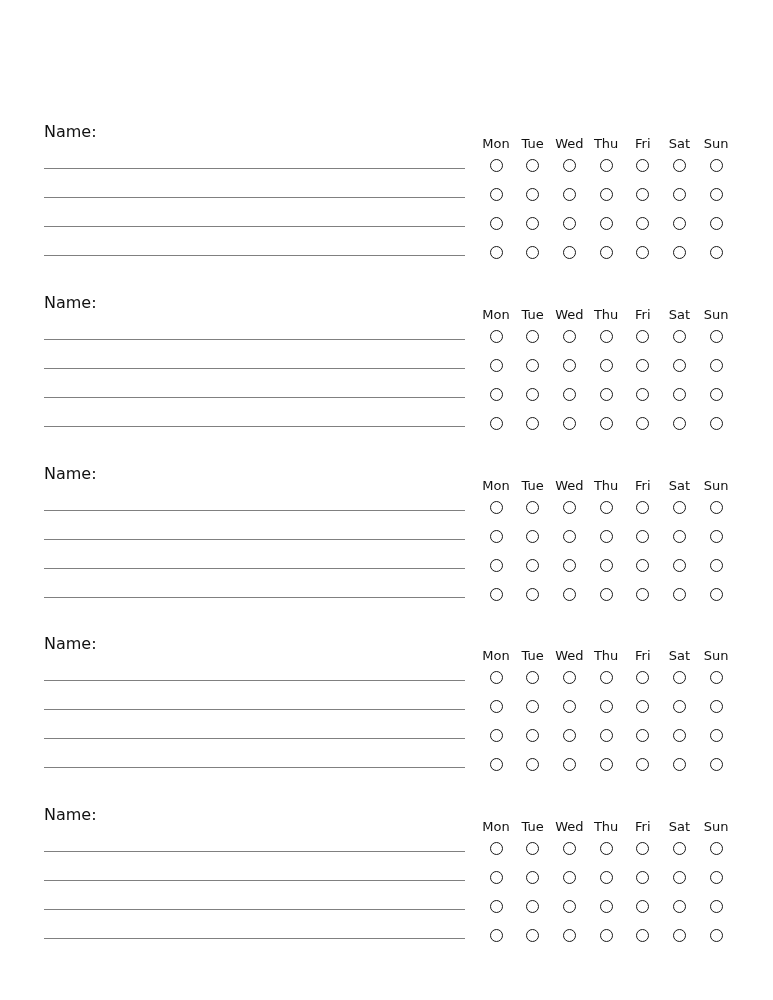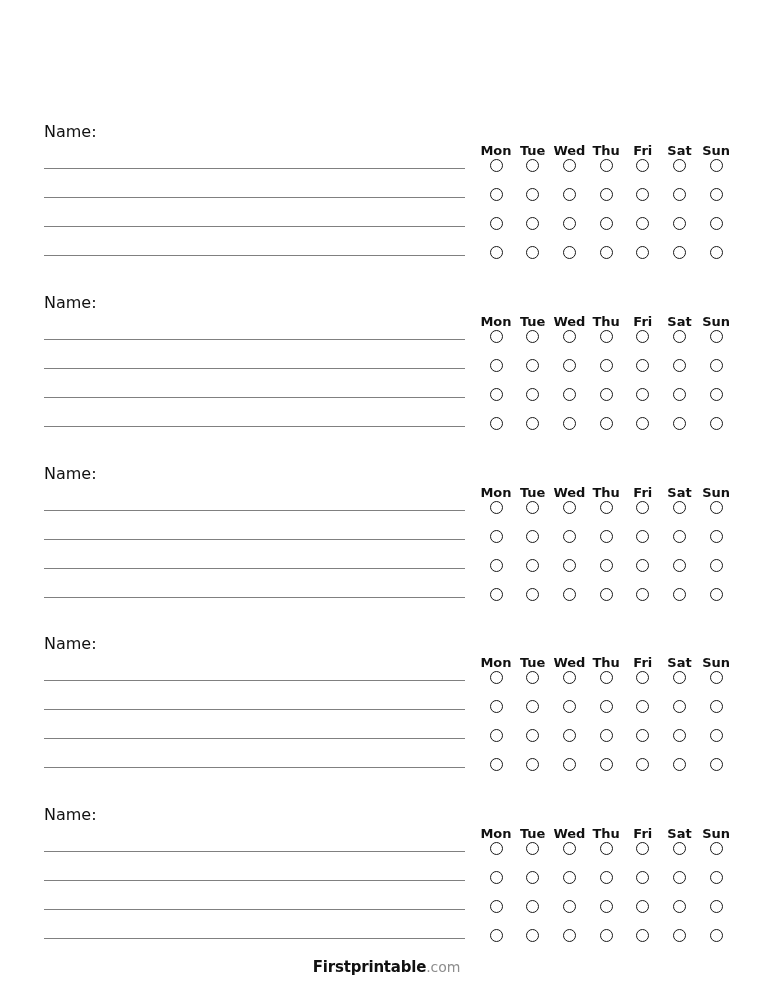--- a/index.html
+++ b/index.html
@@ -58,24 +58,23 @@
     font-size: 16px;
     line-height: 20px;
     color: #111111;
     white-space: nowrap;
   }
 
   
   .day-header {
     position: absolute;
     left: 478px;
-    top: 20px;
+    top: 13px;
     width: 256px;
     height: 18px;
-    font-weight: bold;
   }
   .day-label {
     position: absolute;
     top: 0;
     width: 36px;
     margin-left: -18px;
     text-align: center;
     font-family: "DejaVu Sans", sans-serif;
     font-size: 13px;
     line-height: 18px;
@@ -397,17 +396,14 @@
           <div class="circle" style="left: 532.7px;"></div>
           <div class="circle" style="left: 569.4px;"></div>
           <div class="circle" style="left: 606.1px;"></div>
           <div class="circle" style="left: 642.8px;"></div>
           <div class="circle" style="left: 679.5px;"></div>
           <div class="circle" style="left: 716.2px;"></div>
         </div>
       </div>
     </div>
 
-  <div class="footer">
-    <span class="footer-brand">Firstprintable</span><span class="footer-tld">.com</span>
-  </div>
 
 </div>
 
 </body></html>

